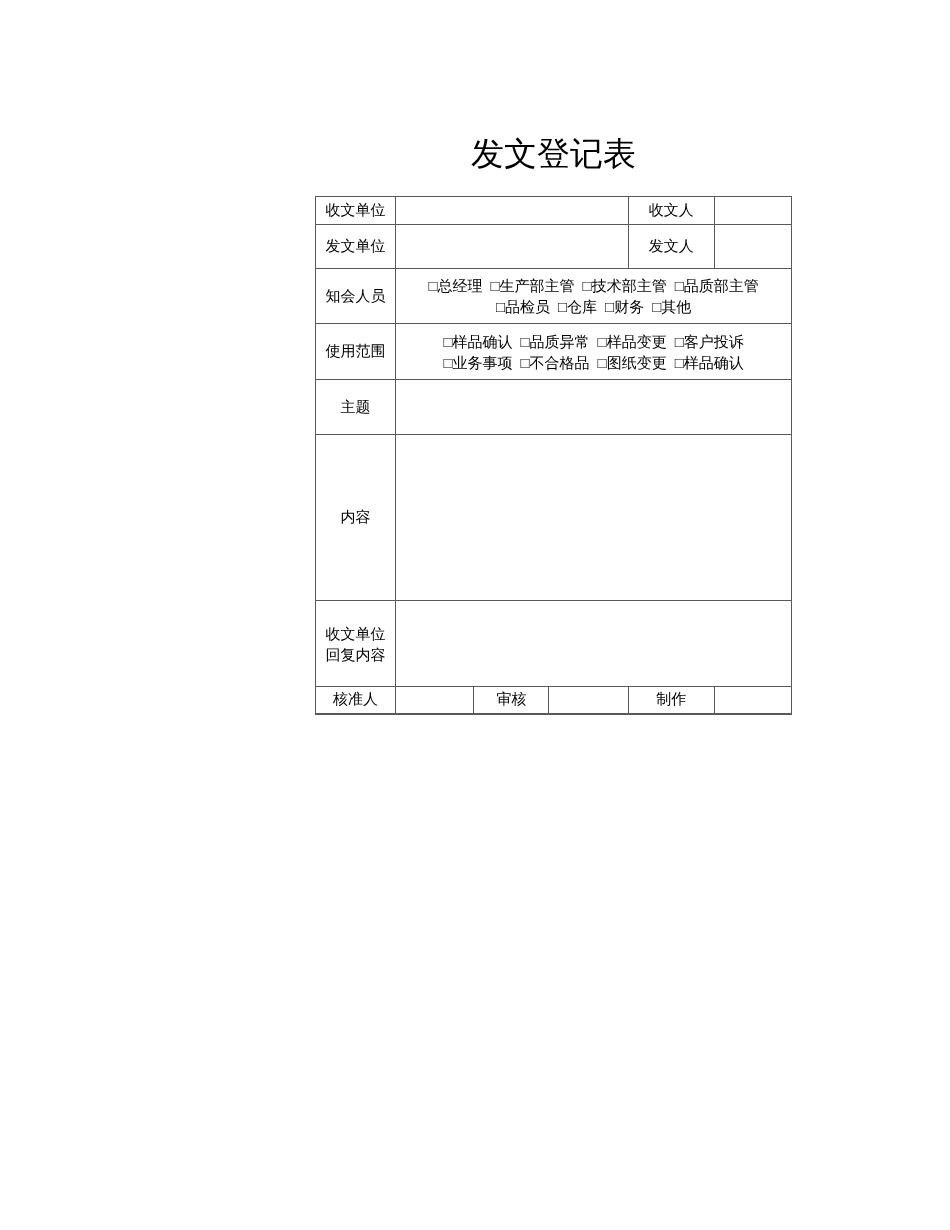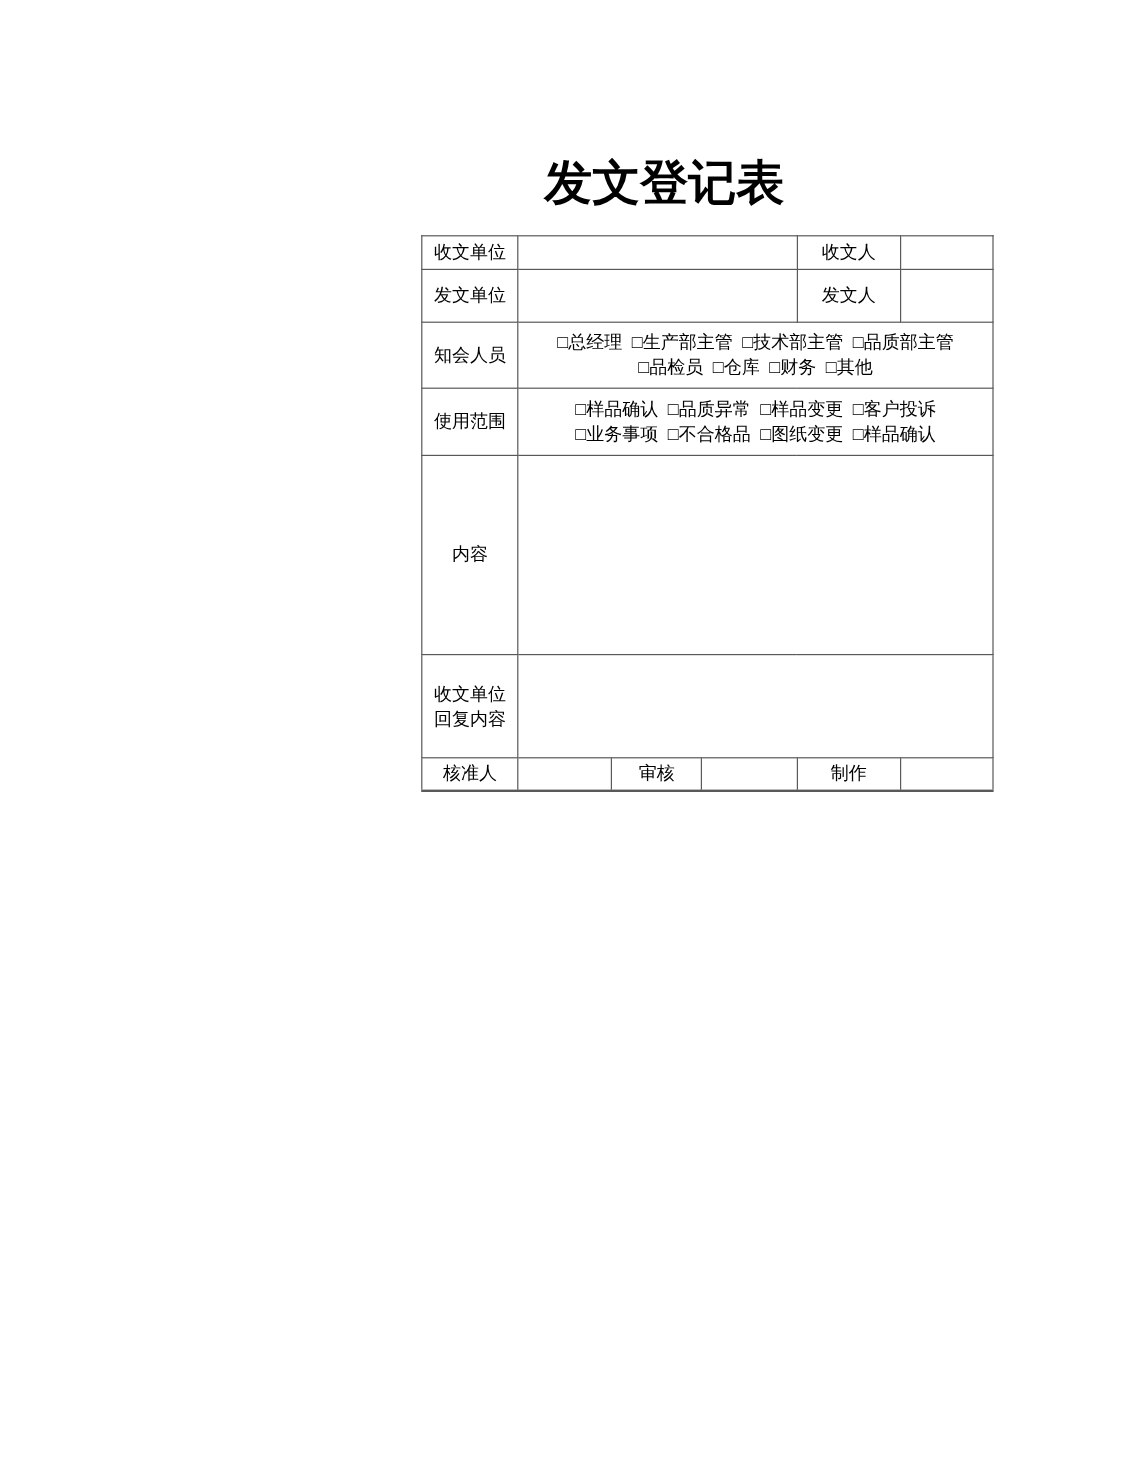--- a/index.html
+++ b/index.html
@@ -23,33 +23,32 @@
     overflow: hidden;
   }
   .sheet {
     position: absolute;
     left: 315px;
     top: 137px;
     width: 477px;
   }
   .doc-title {
     margin: 0 0 26px 0;
-    font-size: 40px;
-    font-weight: bold;
+    font-size: 33px;
+    font-weight: normal;
     line-height: 33px;
     text-align: center;
     white-space: nowrap;
   }
   table.form {
     border-collapse: collapse;
     table-layout: fixed;
     width: 477px;
     border: 1px solid var(--border);
     border-bottom-width: 2px;
-    margin-left: 36px;
   }
   table.form td {
     border: 1px solid var(--border);
     padding: 0 2px;
     font-size: 15px;
     text-align: center;
     vertical-align: middle;
     overflow: hidden;
   }
   td.label { font-size: 15px; }
@@ -104,20 +103,24 @@
 
       <tr style="height:56px">
         <td class="label">使用范围</td>
         <td colspan="5">
           <div class="opt-line"><span class="opt">□样品确认</span><span class="opt">□品质异常</span><span class="opt">□样品变更</span><span class="opt">□客户投诉</span></div>
           <div class="opt-line"><span class="opt">□业务事项</span><span class="opt">□不合格品</span><span class="opt">□图纸变更</span><span class="opt">□样品确认</span></div>
         </td>
       </tr>
 
 
+      <tr style="height:55px">
+        <td class="label">主题</td>
+        <td colspan="5" class="blank-cell"></td>
+      </tr>
 
       <tr style="height:166px">
         <td class="label">内容</td>
         <td colspan="5" class="blank-cell"></td>
       </tr>
 
       <tr style="height:86px">
         <td class="label two-line-label">
           <div>收文单位</div>
           <div>回复内容</div>

